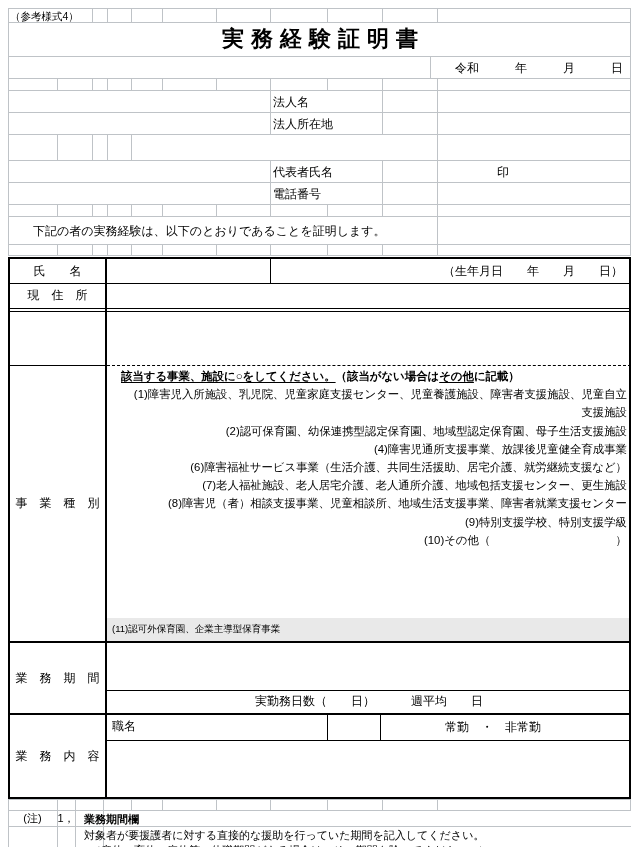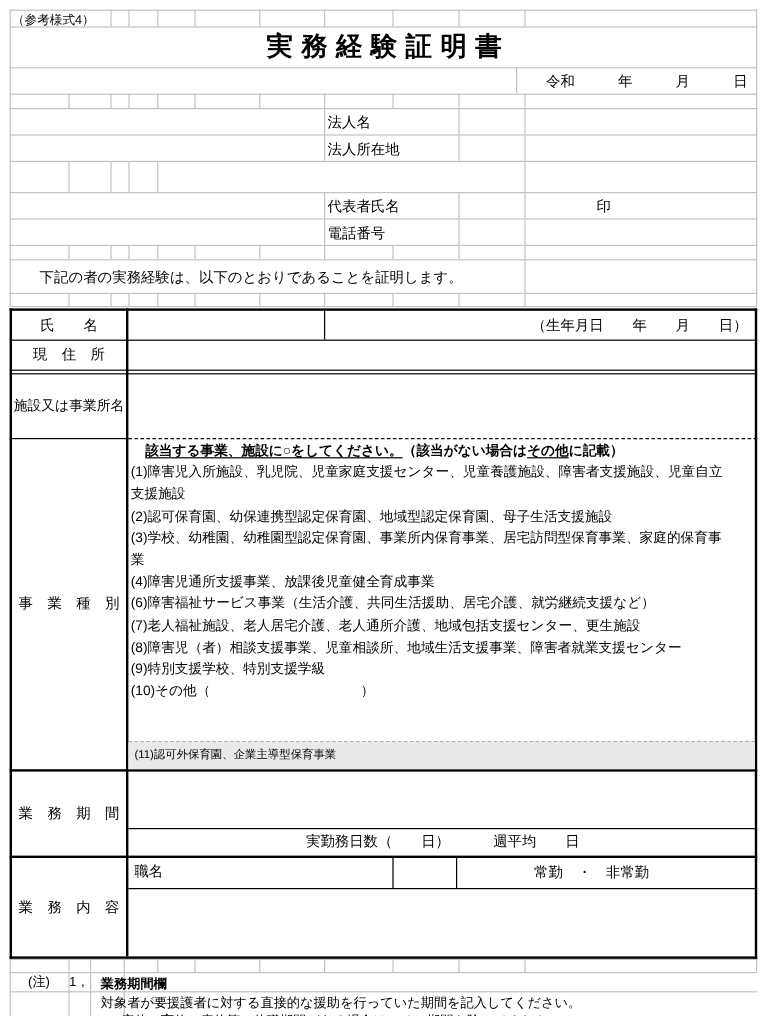--- a/index.html
+++ b/index.html
@@ -24,21 +24,21 @@
   .title{
     position:absolute;left:0;top:24px;width:640px;text-align:center;
     font-size:22px;font-weight:700;letter-spacing:7px;text-indent:7px;
   }
   .ref{position:absolute;left:10px;top:10px;font-size:10.5px;}
   .dateline{position:absolute;left:430px;top:60px;width:193px;text-align:right;font-size:12px;}
   .items{
     position:absolute;left:109px;top:367px;width:518px;
     font-size:11.4px;line-height:18.2px;
   }
-  .items .it{white-space:pre-line;}
+  .items .it{white-space:pre-line;text-align:right;}
   .ins{font-weight:700;padding-left:12px;}
   .u{text-decoration:underline;text-underline-offset:2px;}
   .item11{
     position:absolute;left:107px;top:618px;width:522px;height:23px;
     background:var(--item11bg);display:flex;align-items:center;
     padding-left:5px;box-sizing:border-box;font-size:9.5px;
   }
   .lab{font-size:12px;}
   .small{font-size:11.5px;}
   .note{font-size:11px;white-space:nowrap;}
@@ -184,32 +184,29 @@
   <div class="bk" style="left:327px;top:715px;width:1px;height:25px;"></div>
   <div class="bk" style="left:380px;top:715px;width:1px;height:25px;"></div>
 
   <div class="cell lab" style="left:10px;top:259px;width:95px;height:24px;">氏　　名</div>
   <div class="abs" style="left:109px;top:260px;width:160px;height:22px;"></div>
   <div class="cell lab" style="left:271px;top:259px;width:352px;height:24px;justify-content:flex-end;">（生年月日　　年　　月　　日）</div>
 
   <div class="cell lab" style="left:10px;top:283px;width:95px;height:25px;">現　住　所</div>
   <div class="abs" style="left:109px;top:284px;width:519px;height:23px;"></div>
 
-  <div class="cell small" style="left:10px;top:312px;width:95px;height:53px;">施設又は事業所名</div>
   <div class="abs" style="left:109px;top:313px;width:519px;height:51px;"></div>
 
   <div class="cell lab" style="left:10px;top:365px;width:95px;height:276px;">事　業　種　別</div>
 
   <div class="items">
     <div class="ins"><span class="u">該当する事業、施設に○をしてください。</span><span>（該当がない場合は</span><span class="u">その他</span><span>に記載）</span></div>
     <div class="it">(1)障害児入所施設、乳児院、児童家庭支援センター、児童養護施設、障害者支援施設、児童自立
 支援施設</div>
     <div class="it">(2)認可保育園、幼保連携型認定保育園、地域型認定保育園、母子生活支援施設</div>
-    <div class="it">(3)学校、幼稚園、幼稚園型認定保育園、事業所内保育事業、居宅訪問型保育事業、家庭的保育事
-業</div>
     <div class="it">(4)障害児通所支援事業、放課後児童健全育成事業</div>
     <div class="it">(6)障害福祉サービス事業（生活介護、共同生活援助、居宅介護、就労継続支援など）</div>
     <div class="it">(7)老人福祉施設、老人居宅介護、老人通所介護、地域包括支援センター、更生施設</div>
     <div class="it">(8)障害児（者）相談支援事業、児童相談所、地域生活支援事業、障害者就業支援センター</div>
     <div class="it">(9)特別支援学校、特別支援学級</div>
     <div class="it">(10)その他（　　　　　　　　　　　）</div>
   </div>
 
   <div class="item11">
     <span>(11)認可外保育園、企業主導型保育事業</span>

